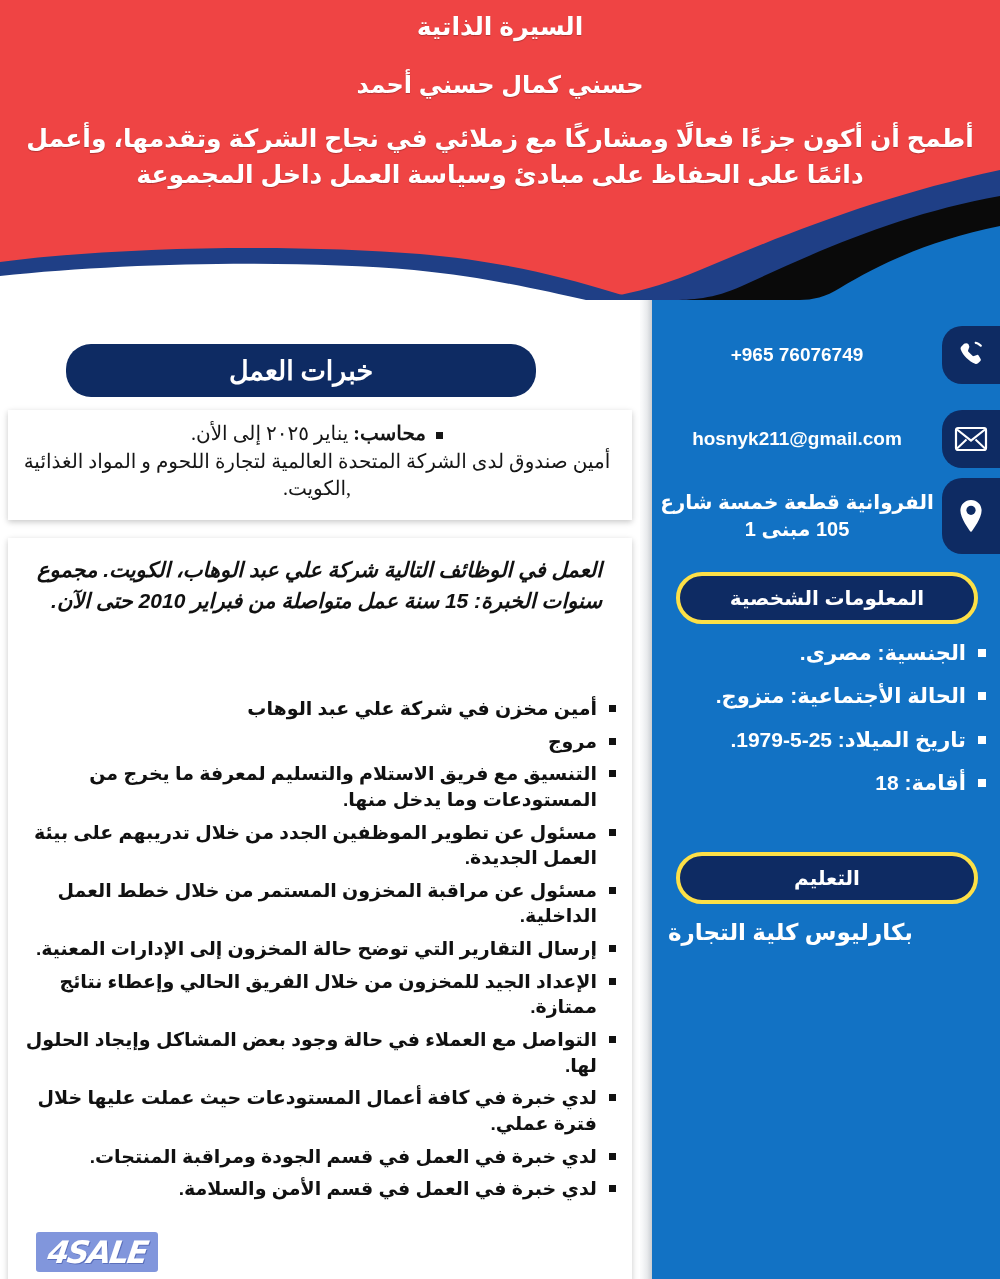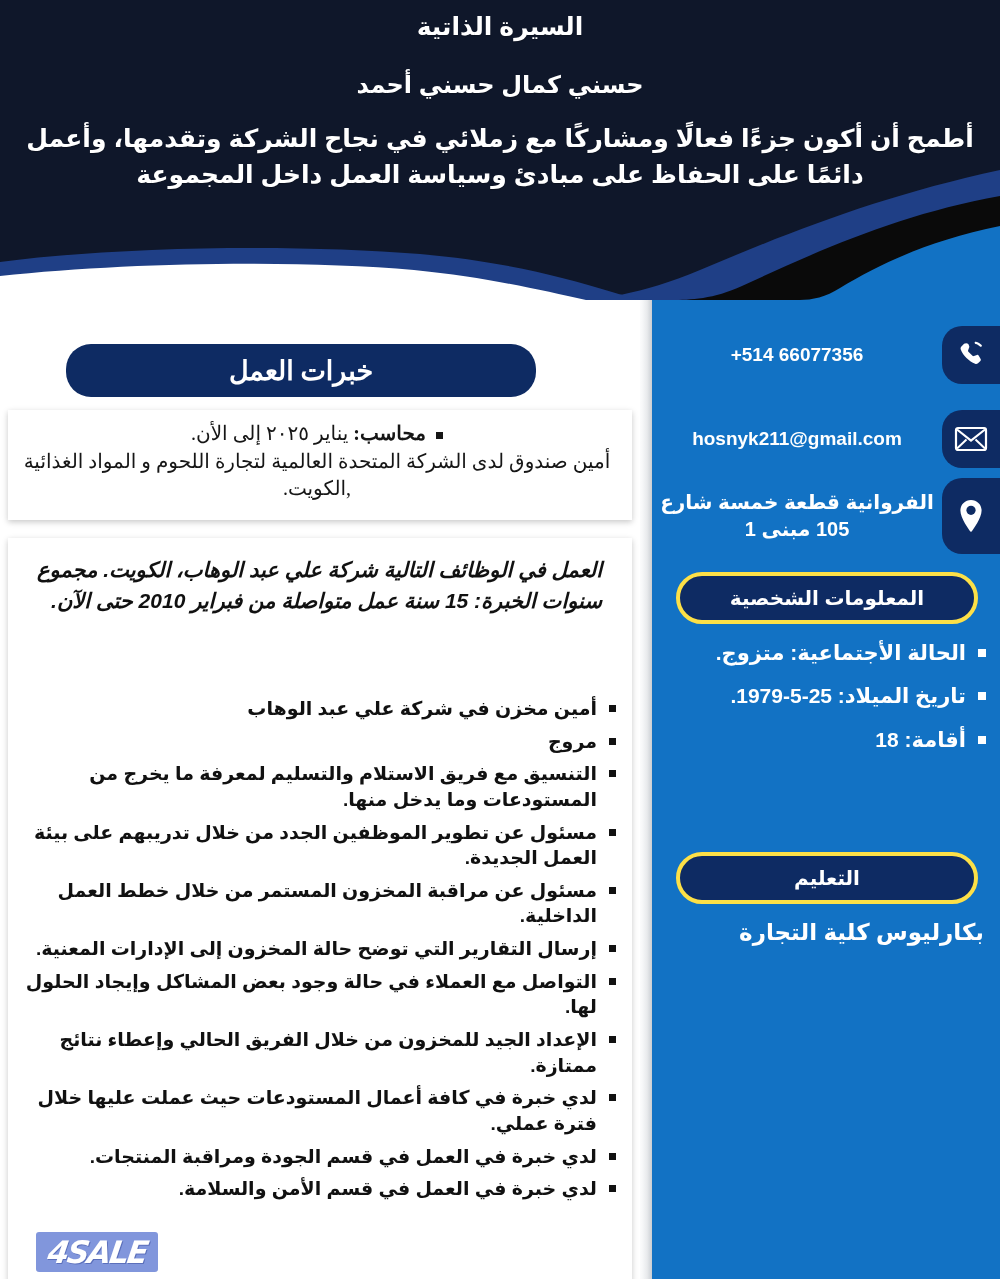--- a/index.html
+++ b/index.html
@@ -6,21 +6,21 @@
   body{
     width:1000px;height:1279px;overflow:hidden;position:relative;
     background:#ffffff;
     font-family:"Liberation Sans","DejaVu Sans",sans-serif;
   }
   #page{position:absolute;inset:0;width:1000px;height:1279px;overflow:hidden;}
 
   
   .header{
     position:absolute;left:0;top:0;width:1000px;height:300px;
-    background:#0f172a;overflow:hidden;z-index:1;
+    background:#ef4444;overflow:hidden;z-index:1;
   }
   .header-waves{position:absolute;left:0;top:0;width:1000px;height:300px;}
   .hdr-text{position:absolute;left:0;top:0;width:1000px;z-index:3;text-align:center;color:#ffffff;}
   .cv-title{
     font-size:25px;font-weight:bold;margin:12px 0 0 0;letter-spacing:0;
     text-shadow:0 1px 1px rgba(0,0,0,.25);
   }
   .cv-name{
     font-size:24px;font-weight:bold;margin:30px 0 0 0;
     text-shadow:0 1px 1px rgba(0,0,0,.25);
@@ -72,21 +72,21 @@
     display:flex;align-items:flex-start;justify-content:flex-start;
     color:#ffffff;font-weight:bold;font-size:21px;line-height:1.4;
     margin:0 14px 14px 14px;
   }
   .side-li .bsq{
     width:8px;height:8px;background:#ffffff;flex:0 0 auto;
     margin:11px 0 0 12px;
   }
   .side-li .txt{flex:1 1 auto;text-align:right;}
   .edu-line{
-    color:#ffffff;font-weight:bold;font-size:23px;text-align:right;
+    color:#ffffff;font-weight:bold;font-size:23px;text-align:left;
     margin:0 16px;line-height:1.4;
   }
 
   
   .main{
     position:absolute;left:0;top:300px;width:640px;height:979px;
     background:#ffffff;z-index:2;
   }
   .main-pill{
     position:absolute;left:66px;top:44px;width:470px;height:53px;
@@ -172,21 +172,21 @@
   <div class="sidebar">
 
     <div class="contact-row" style="top:26px;">
       <div class="icon-badge">
         <svg width="30" height="30" viewBox="0 0 24 24" fill="#ffffff">
           <path d="M7.6 3.1c-.5-.3-1.1-.2-1.5.2L4.3 5.2c-.6.6-.8 1.5-.5 2.3.9 2.4 2.5 4.8 4.6 6.9 2.1 2.1 4.5 3.7 6.9 4.6.8.3 1.7.1 2.3-.5l1.9-1.8c.4-.4.5-1 .2-1.5l-1.6-2.8c-.3-.5-.9-.7-1.4-.5l-2.3.9c-.4.2-.9.1-1.2-.2l-3.3-3.3c-.3-.3-.4-.8-.2-1.2l.9-2.3c.2-.5 0-1.1-.5-1.4L7.6 3.1z"></path>
           <circle cx="8.2" cy="4.6" r="2.1"></circle>
           <path d="M14.9 2.2c0-.5.5-.9 1-.8 1.9.4 3.4 1.3 4.6 2.6.3.4.3.9-.1 1.2-.4.3-.9.3-1.2-.1-.9-1-2.1-1.7-3.6-2-.4-.1-.7-.5-.7-.9z"></path>
         </svg>
       </div>
-      <div class="contact-text ltr">+514 66077356</div>
+      <div class="contact-text ltr">+965 76076749</div>
     </div>
 
     <div class="contact-row" style="top:110px;">
       <div class="icon-badge">
         <svg width="34" height="26" viewBox="0 0 34 26">
           <rect x="2" y="2" width="30" height="22" rx="2" fill="none" stroke="#ffffff" stroke-width="2.2"></rect>
           <path d="M3 3.5 L17 14.5 L31 3.5" fill="none" stroke="#ffffff" stroke-width="2.2"></path>
           <path d="M3 22.5 L12.5 13.5 M31 22.5 L21.5 13.5" fill="none" stroke="#ffffff" stroke-width="2"></path>
         </svg>
       </div>
@@ -201,20 +201,24 @@
         </svg>
       </div>
       <div class="contact-text addr">الفروانية قطعة خمسة شارع 105 مبنى 1</div>
     </div>
 
     <div class="pill side-pill" style="top:272px;">المعلومات الشخصية</div>
 
     <div class="side-list" style="top:338px;">
       <div class="side-li">
         <span class="bsq"></span>
+        <span class="txt">الجنسية: مصرى.</span>
+      </div>
+      <div class="side-li">
+        <span class="bsq"></span>
         <span class="txt">الحالة الأجتماعية: متزوج.</span>
       </div>
       <div class="side-li">
         <span class="bsq"></span>
         <span class="txt">تاريخ الميلاد: 25-5-1979.</span>
       </div>
       <div class="side-li">
         <span class="bsq"></span>
         <span class="txt">أقامة: 18</span>
       </div>
@@ -264,25 +268,25 @@
       <div class="duty">
           <span class="bsq"></span>
           <span class="txt">مسئول عن مراقبة المخزون المستمر من خلال خطط العمل الداخلية.</span>
         </div>
       <div class="duty">
           <span class="bsq"></span>
           <span class="txt">إرسال التقارير التي توضح حالة المخزون إلى الإدارات المعنية.</span>
         </div>
       <div class="duty">
           <span class="bsq"></span>
+          <span class="txt">الإعداد الجيد للمخزون من خلال الفريق الحالي وإعطاء نتائج ممتازة.</span>
+        </div>
+      <div class="duty">
+          <span class="bsq"></span>
           <span class="txt">التواصل مع العملاء في حالة وجود بعض المشاكل وإيجاد الحلول لها.</span>
-        </div>
-      <div class="duty">
-          <span class="bsq"></span>
-          <span class="txt">الإعداد الجيد للمخزون من خلال الفريق الحالي وإعطاء نتائج ممتازة.</span>
         </div>
       <div class="duty">
           <span class="bsq"></span>
           <span class="txt">لدي خبرة في كافة أعمال المستودعات حيث عملت عليها خلال فترة عملي.</span>
         </div>
       <div class="duty">
           <span class="bsq"></span>
           <span class="txt">لدي خبرة في العمل في قسم الجودة ومراقبة المنتجات.</span>
         </div>
       <div class="duty">

